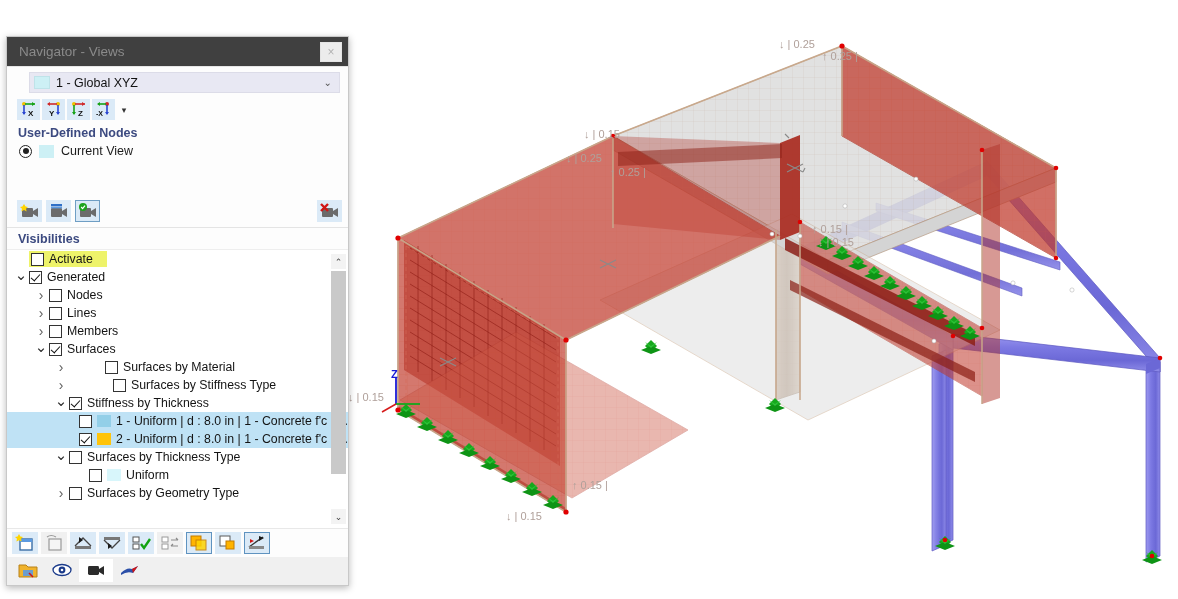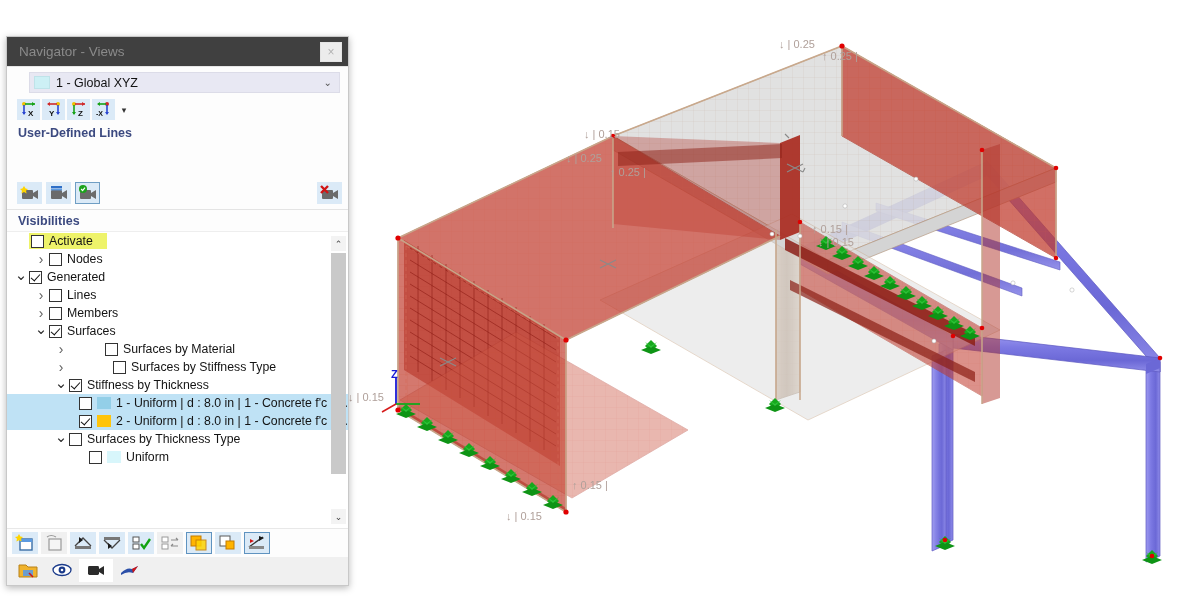--- a/index.html
+++ b/index.html
@@ -423,21 +423,26 @@
             <path d="M11 3 H3" stroke="#17a217" stroke-width="1.6"></path>
             <path d="M2 3 l3 -2 v4 z" fill="#17a217"></path>
             <path d="M12 4 V13" stroke="#2a46d0" stroke-width="1.6"></path>
             <path d="M12 14 l-2 -3 h4 z" fill="#2a46d0"></path>
             <text x="1" y="15" font-size="7" font-weight="bold" fill="#111" font-family="Liberation Sans, sans-serif">-X</text>
           </svg>
       </div>
       <span class="ax-caret">▾</span>
     </div>
 
-    <div class="section-head">User-Defined Lines</div>
+    <div class="section-head">User-Defined Nodes</div>
+    <div class="udv-row">
+      <span class="radio-on"></span>
+      <span class="cv-swatch"></span>
+      <span>Current View</span>
+    </div>
 
     <div class="cam-bar">
       <div class="cam-btn">
         <svg width="20" height="17" viewBox="0 0 20 17">
             <rect x="2" y="5" width="11" height="9" rx="1" fill="#6b6b6b"></rect>
             <path d="M13 8 l5 -3 v9 l-5 -3 z" fill="#6b6b6b"></path>
             <path d="M4 1 l1.6 2.6 L8 4 l-2 1.7 .6 2.8 L4 7 l-2.6 1.5 .6 -2.8 L0 4 l2.4 -.4 z" fill="#ffd400"></path>
           </svg>
       </div>
       <div class="cam-btn">
@@ -473,33 +478,33 @@
       <div class="tree" id="tree-container">
           <div class="trow">
             <span style="width: 6px; flex: 0 0 6px;"></span>
             <span class="tw"></span>
             <span class="highlight-yellow" style="display: inline-flex; align-items: center;">
               <span class="cb"></span>
               <span class="tlbl">Activate</span>
             </span>
           </div>
           <div class="trow">
+            <span style="width: 6px; flex: 0 0 6px;"></span>
+            <span class="tw chev-d"></span>
+            <span style="display: inline-flex; align-items: center;">
+              <span class="cb ck"></span>
+              <span class="tlbl">Generated</span>
+            </span>
+          </div>
+          <div class="trow">
             <span style="width: 26px; flex: 0 0 26px;"></span>
             <span class="tw chev-r"></span>
             <span style="display: inline-flex; align-items: center;">
               <span class="cb"></span>
               <span class="tlbl">Nodes</span>
-            </span>
-          </div>
-          <div class="trow">
-            <span style="width: 6px; flex: 0 0 6px;"></span>
-            <span class="tw chev-d"></span>
-            <span style="display: inline-flex; align-items: center;">
-              <span class="cb ck"></span>
-              <span class="tlbl">Generated</span>
             </span>
           </div>
           <div class="trow">
             <span style="width: 26px; flex: 0 0 26px;"></span>
             <span class="tw chev-r"></span>
             <span style="display: inline-flex; align-items: center;">
               <span class="cb"></span>
               <span class="tlbl">Lines</span>
             </span>
           </div>
@@ -569,20 +574,28 @@
               <span class="tlbl">Surfaces by Thickness Type</span>
             </span>
           </div>
           <div class="trow">
             <span style="width: 66px; flex: 0 0 66px;"></span>
             <span class="tw"></span>
             <span style="display: inline-flex; align-items: center;">
               <span class="cb"></span>
               <span class="sw" style="background: rgb(216, 246, 251);"></span>
               <span class="tlbl">Uniform</span>
+            </span>
+          </div>
+          <div class="trow">
+            <span style="width: 46px; flex: 0 0 46px;"></span>
+            <span class="tw chev-r"></span>
+            <span style="display: inline-flex; align-items: center;">
+              <span class="cb"></span>
+              <span class="tlbl">Surfaces by Geometry Type</span>
             </span>
           </div>
         </div>
       <div class="scrollbar">
         <div class="sb-up">⌃</div>
         <div class="sb-thumb"></div>
         <div class="sb-dn">⌄</div>
       </div>
     </div>
 

